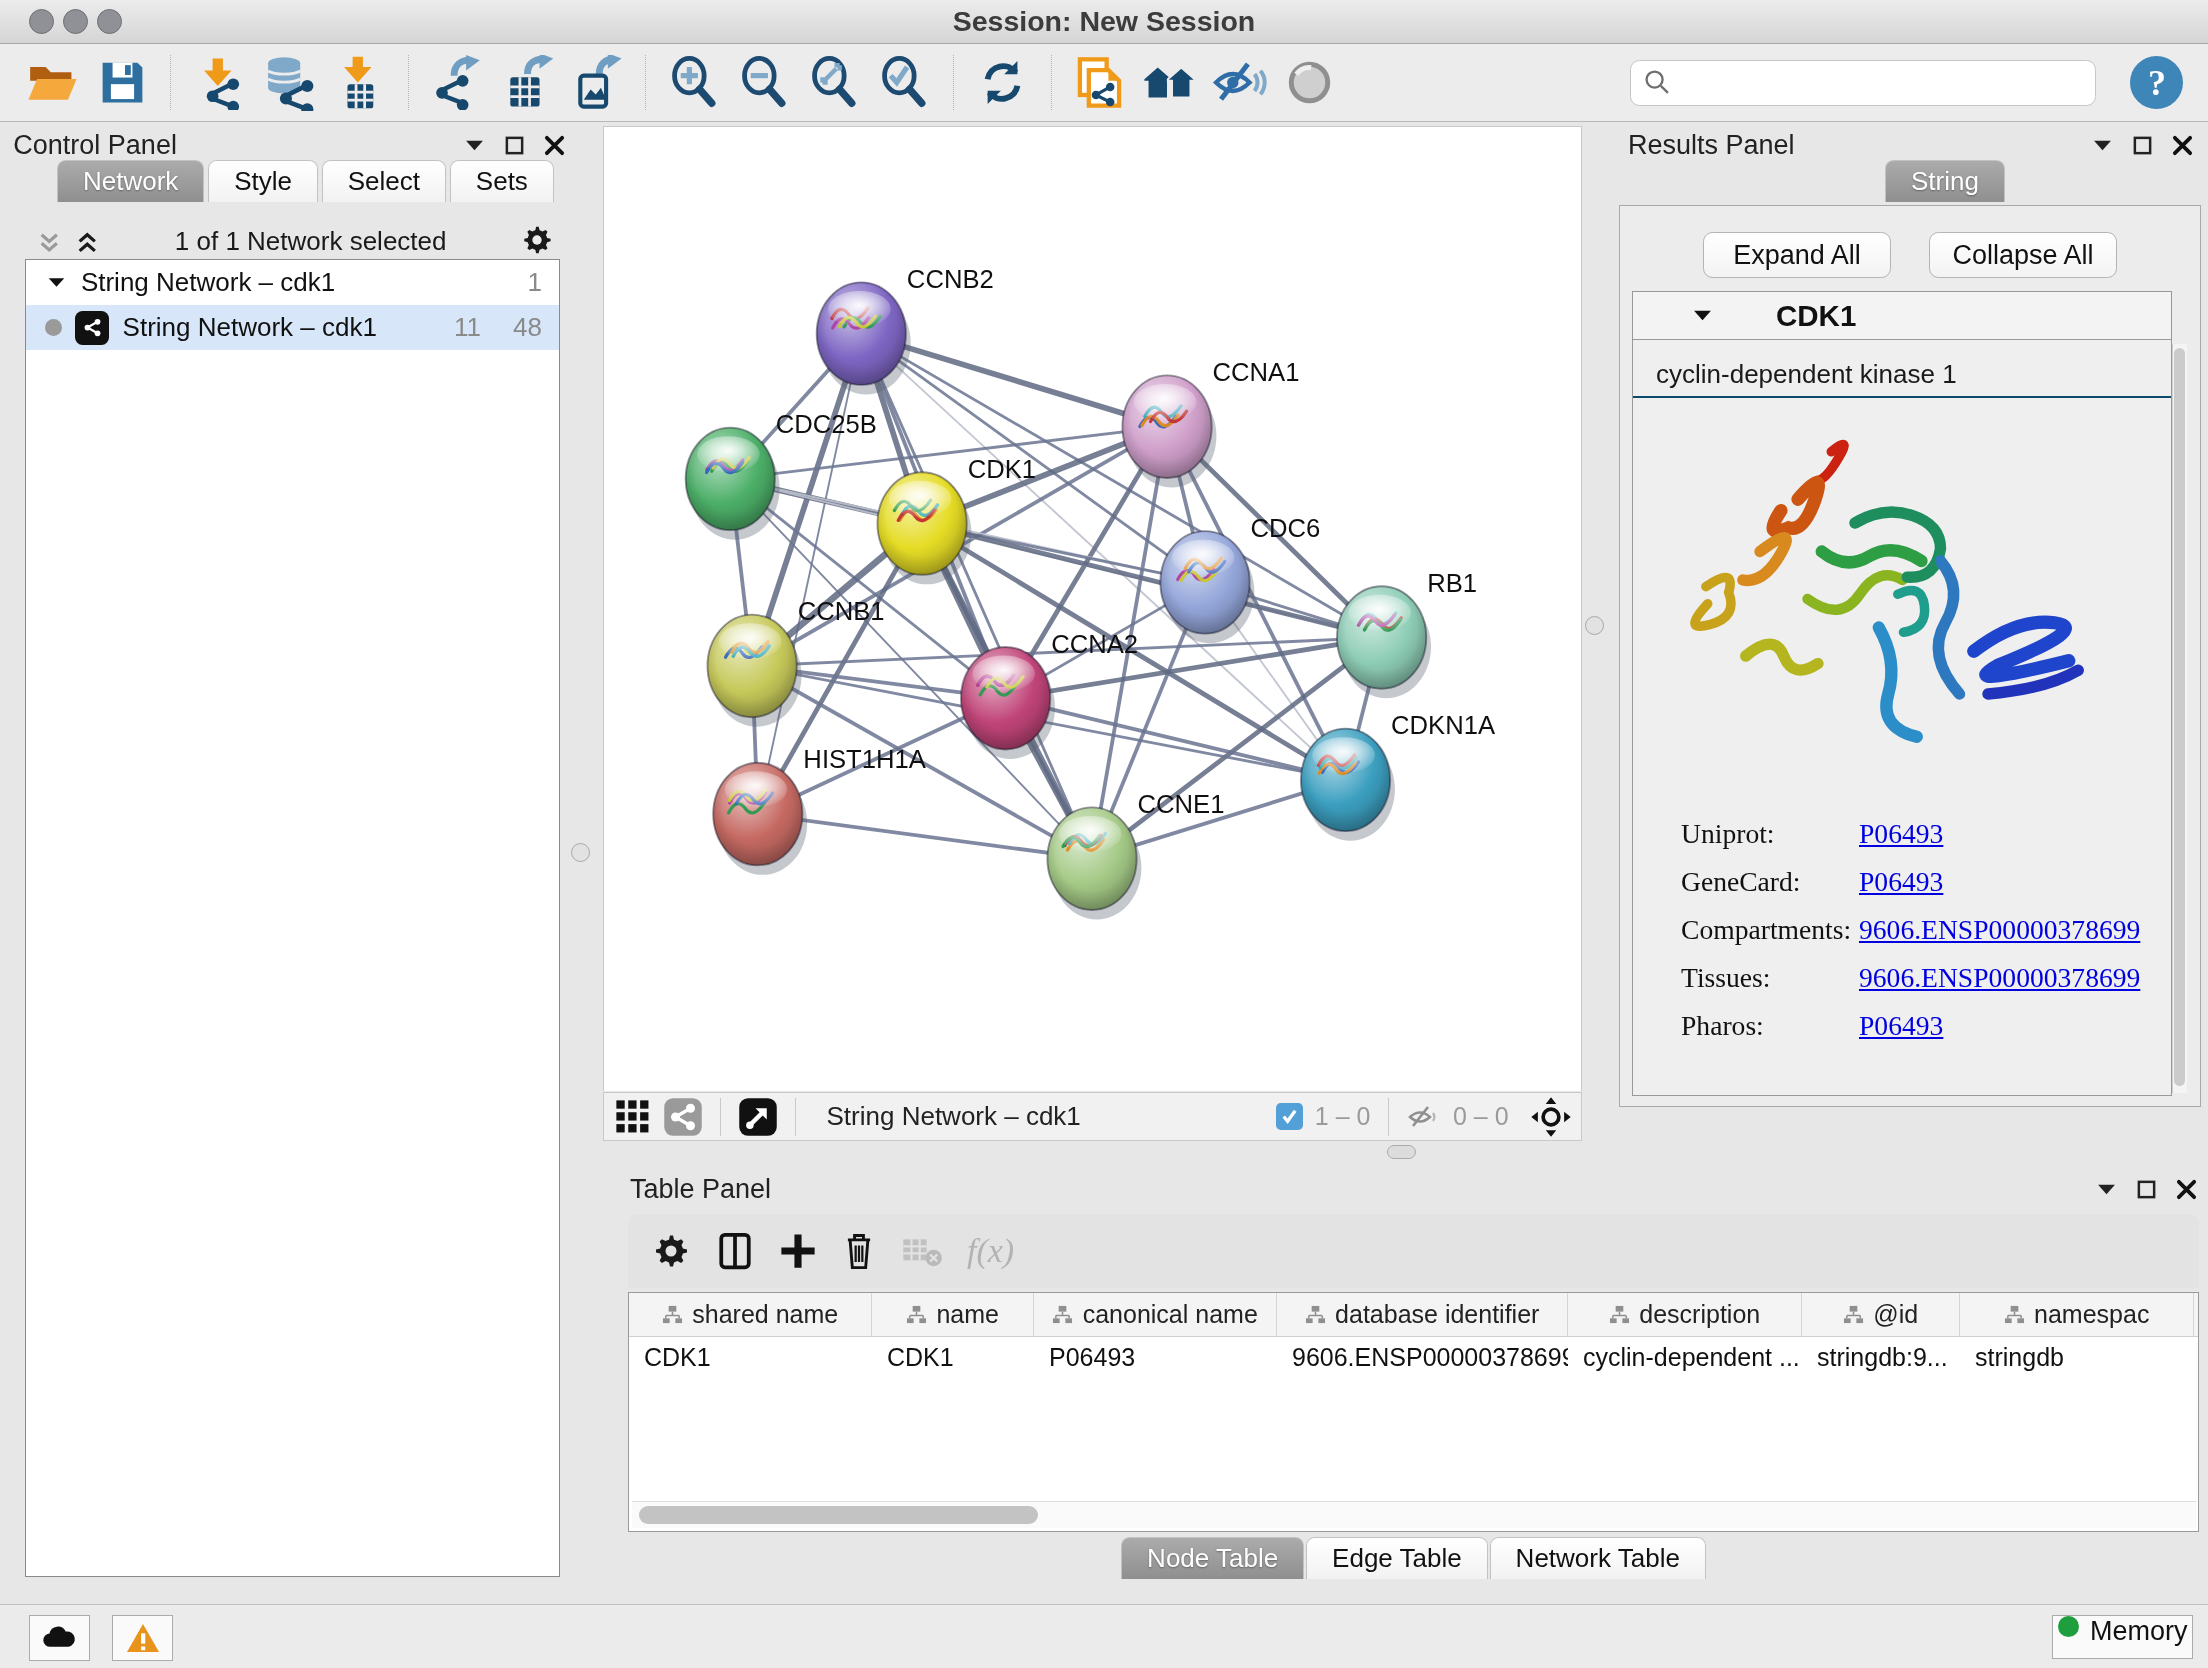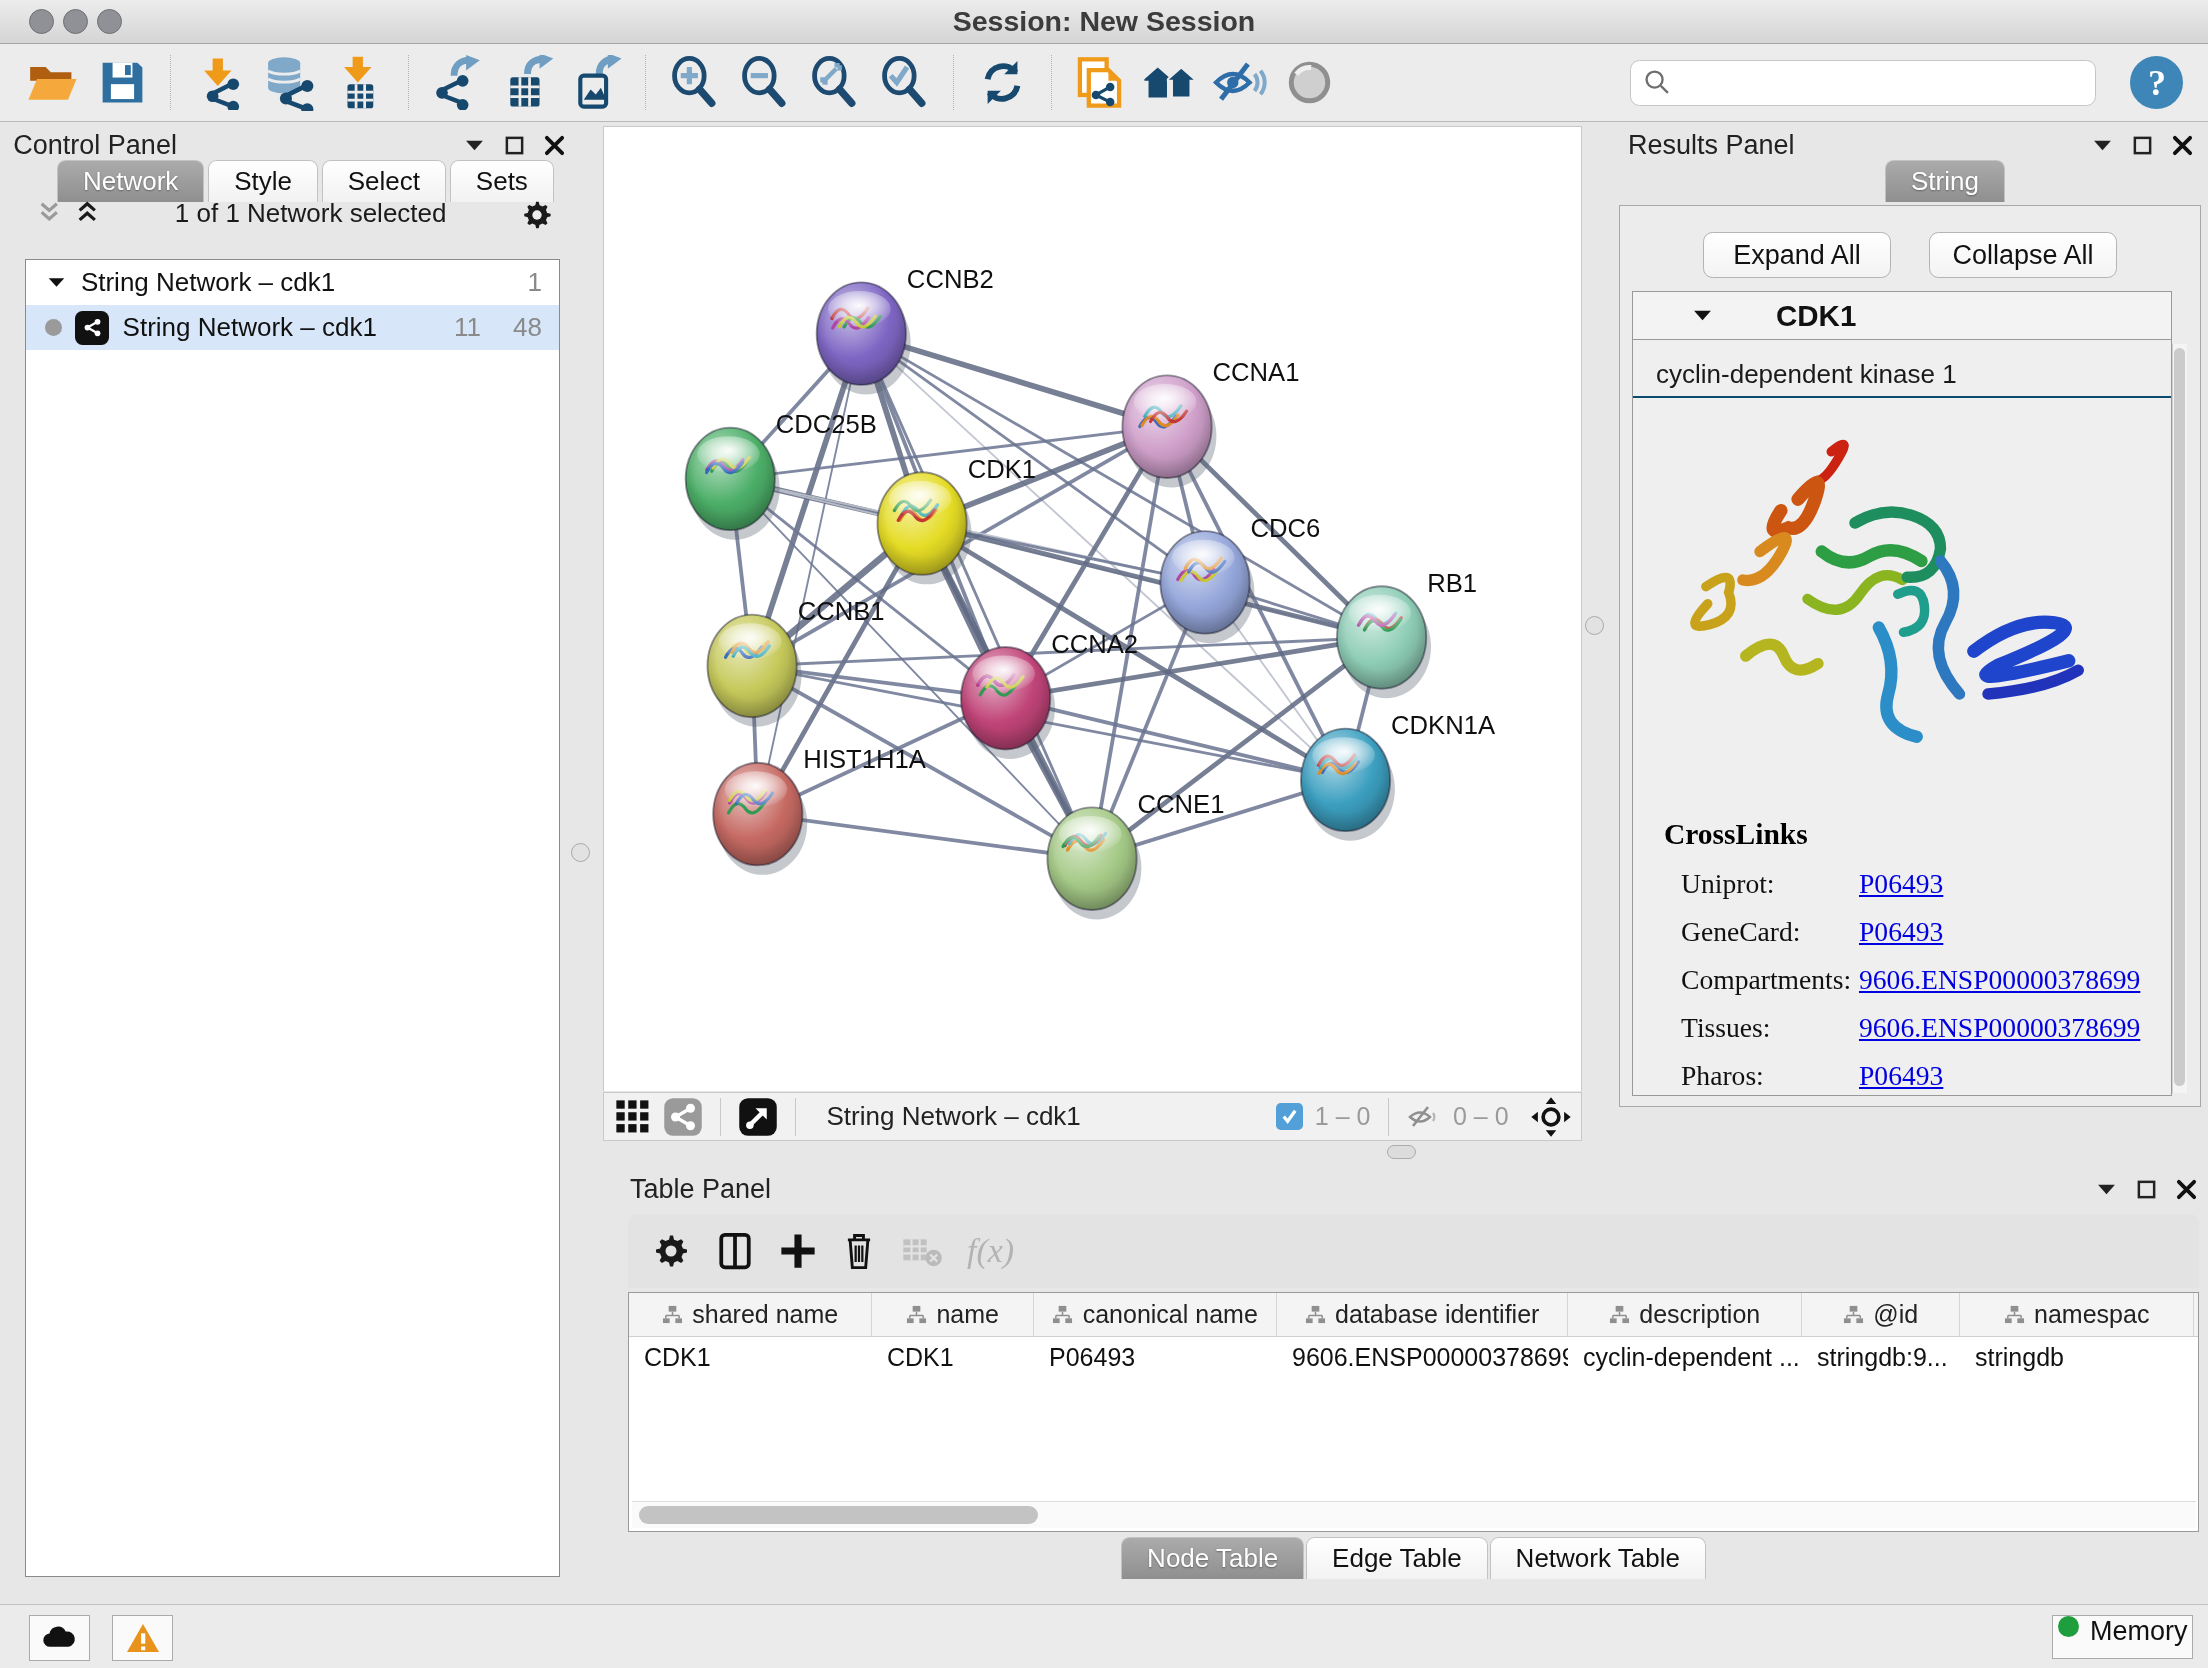--- a/index.html
+++ b/index.html
@@ -31,21 +31,21 @@
   .panel-head { display:flex; align-items:center; font-size:27px; color:#222; }
   .panel-controls { margin-left:auto; display:flex; align-items:center; gap:19px; }
   .tab { height:42px; padding:0 25px; display:flex; align-items:center; justify-content:center;
     font-size:26px; color:#111; background:linear-gradient(#ffffff,#f2f2f2);
     border:1px solid #c2c2c2; border-bottom:none; border-radius:8.6px 8.6px 0 0; }
   .tab.sel { background:linear-gradient(#ababab,#8f8f8f); color:#fff; text-shadow:0 1px 1.9px rgba(0,0,0,.35); }
   .btn-like { background:linear-gradient(#ffffff,#f3f3f3); border:1.9px solid #b4b4b4; border-radius:9.5px;
     font-size:27px; color:#111; display:flex; align-items:center; justify-content:center; }
   #cp-head { left:13.3px; top:126px; width:552px; height:38px; }
   #cp-tabs { left:57px; top:160px; display:flex; gap:3.8px; }
-  #cp-sub { left:25px; top:198px; width:535px; height:42px; display:flex; align-items:flex-start; }
+  #cp-sub { left:25px; top:215px; width:535px; height:42px; display:flex; align-items:flex-end; }
   #cp-sub .status { flex:1; text-align:center; font-size:26px; color:#1a1a1a; }
   #net-list { left:25px; top:259px; width:535px; height:1318px; background:#fff; border:1.9px solid #8a8a8a; }
   .tree-row { height:45px; display:flex; align-items:center; font-size:26px; color:#111; padding:0 9.5px; }
   .tree-row .cnt { color:#8a8a8a; margin-left:auto; }
   .tree-row.sel { background:#d7e6f8; }
   .dot { width:17px; height:17px; border-radius:50%; background:#9a9a9a; margin:0 13.3px 0 9.5px; }
   .netglyph { width:34px; height:34px; background:#111; border-radius:7.6px; display:flex; align-items:center; justify-content:center; margin-right:13.3px; }
 
   
   #canvas { left:603px; top:126px; width:979px; height:965px; background:#fff;
@@ -670,21 +670,20 @@
     <path d="M210 120q30-18 60-8t30 35q-5 32-35 30" stroke="#1e8e5e" stroke-width="12"></path>
     <path d="M255 195q25-12 28 12t-22 28" stroke="#1f9e8e" stroke-width="10"></path>
     <path d="M235 230q20 35 10 70t30 45" stroke="#2b8ec8" stroke-width="13"></path>
     <path d="M300 160q25 30 5 65t15 75" stroke="#2e78c0" stroke-width="12"></path>
     <path d="M335 255q45-35 85-30t-60 45q-45 25 75-5" stroke="#1f45cc" stroke-width="14"></path>
     <path d="M350 300q60-5 95-25" stroke="#2233bb" stroke-width="12"></path>
   </g>
 </svg>
 
 <div id="crosslinks" class="abs">
-  <h3>CrossLinks</h3>
   <div id="cl-rows">
       <div class="cl-row">
         <span class="cl-label">Uniprot:</span>
         <span class="cl-link">P06493</span>
       </div>
       <div class="cl-row">
         <span class="cl-label">GeneCard:</span>
         <span class="cl-link">P06493</span>
       </div>
       <div class="cl-row">

